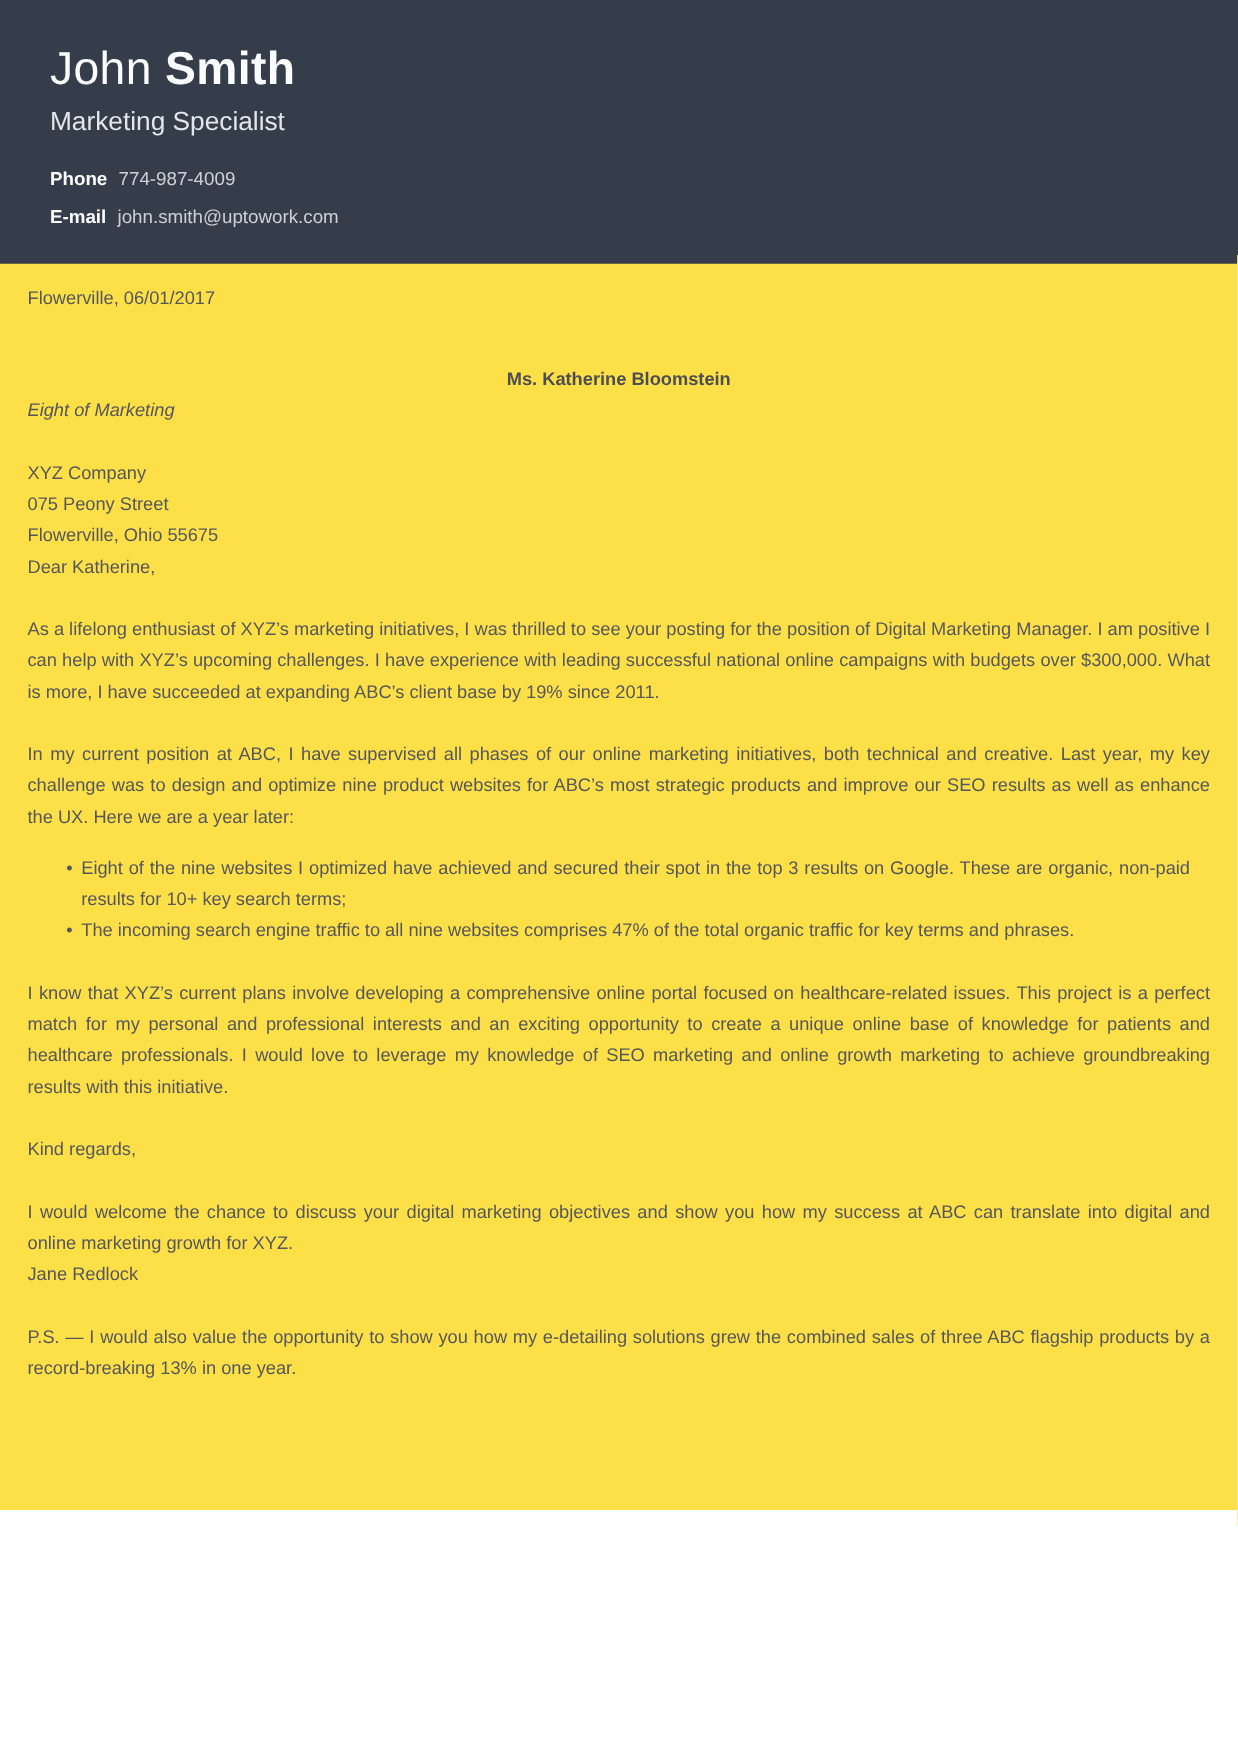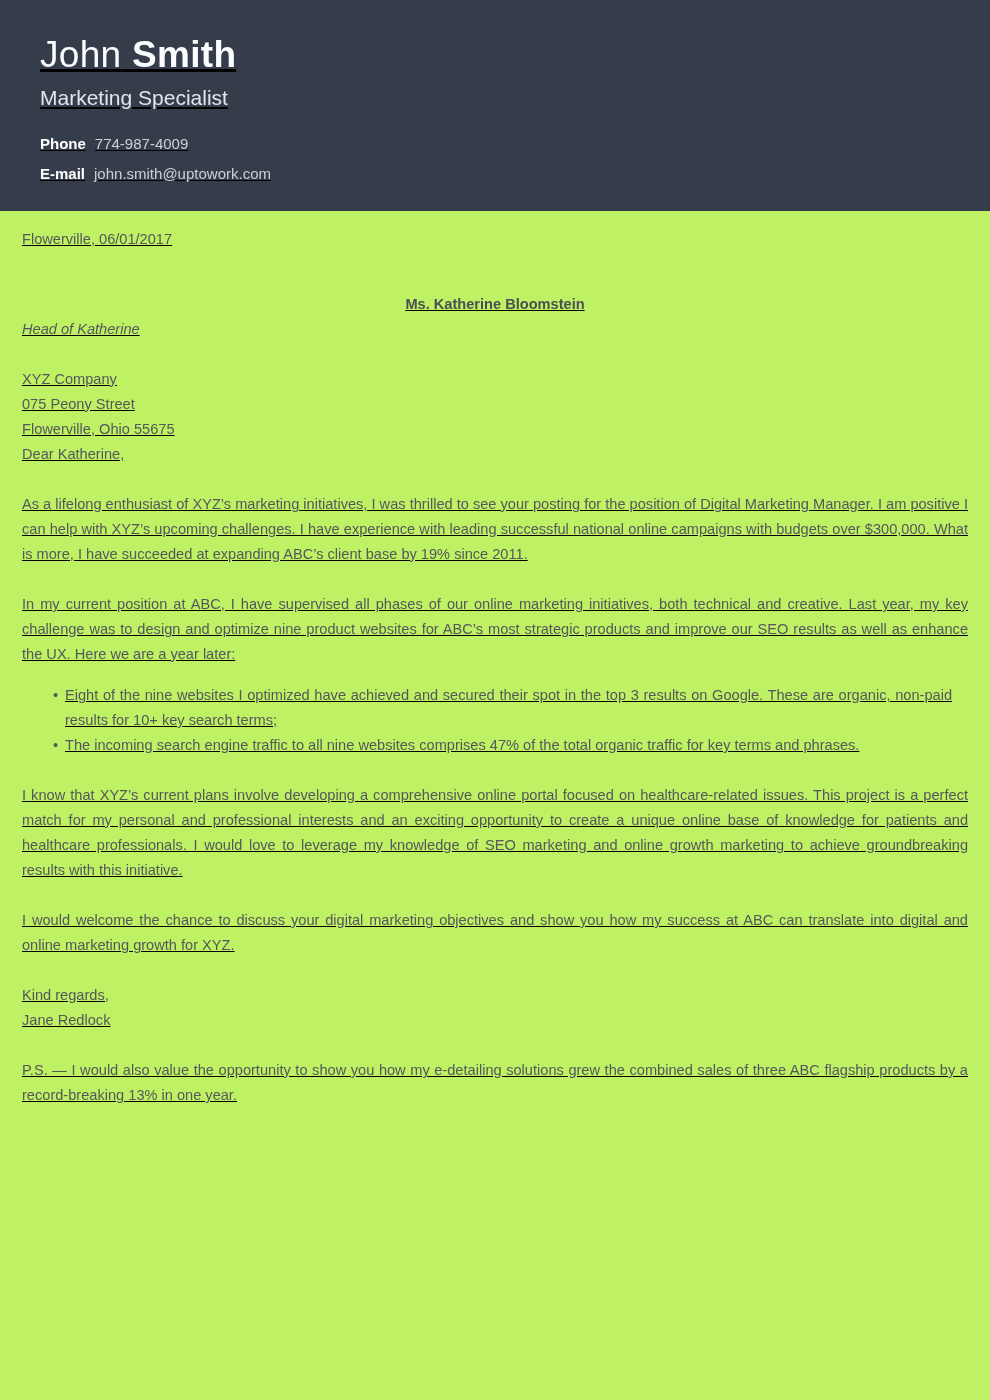--- a/index.html
+++ b/index.html
@@ -3,24 +3,23 @@
 <meta charset="utf-8">
 <style>
   * { box-sizing: border-box; }
   html, body { margin: 0; padding: 0; }
   body {
     font-family: "Liberation Sans", sans-serif;
     background: #ffffff;
   }
   .page {
     width: 990px;
-    height: 1400px;
-    background: #bef264;
+    height: 1208px;
+    background: #fde047;
     overflow: hidden;
-    text-decoration: underline;
   }
 
   
   .letter-header {
     height: 211px;
     background: #363d4a;
     color: #ffffff;
     padding: 34px 40px 0 40px;
   }
   .candidate-name {
@@ -94,41 +93,41 @@
         <span class="contact-label">E-mail</span><span class="contact-value">john.smith@uptowork.com</span>
       </div>
     </div>
   </header>
 
   <main class="letter-body">
     <p class="date-line">Flowerville, 06/01/2017</p>
 
     <div class="recipient-block">
       <p class="recipient-name">Ms. Katherine Bloomstein</p>
-      <p class="recipient-title">Head of Katherine</p>
+      <p class="recipient-title">Eight of Marketing</p>
     </div>
 
     <div class="address-block">
       <p>XYZ Company</p>
       <p>075 Peony Street</p>
       <p>Flowerville, Ohio 55675</p>
     </div>
 
     <p class="salutation">Dear Katherine,</p>
 
     <p class="para">As a lifelong enthusiast of XYZ’s marketing initiatives, I was thrilled to see your posting for the position of Digital Marketing Manager. I am positive I can help with XYZ’s upcoming challenges. I have experience with leading successful national online campaigns with budgets over $300,000. What is more, I have succeeded at expanding ABC’s client base by 19% since 2011.</p>
     <p class="para">In my current position at ABC, I have supervised all phases of our online marketing initiatives, both technical and creative. Last year, my key challenge was to design and optimize nine product websites for ABC’s most strategic products and improve our SEO results as well as enhance the UX. Here we are a year later:</p>
 
     <ul class="bullet-list">
       <li>Eight of the nine websites I optimized have achieved and secured their spot in the top 3 results on Google. These are organic, non-paid results for 10+ key search terms;</li>
       <li>The incoming search engine traffic to all nine websites comprises 47% of the total organic traffic for key terms and phrases.</li>
     </ul>
 
     <p class="para">I know that XYZ’s current plans involve developing a comprehensive online portal focused on healthcare-related issues. This project is a perfect match for my personal and professional interests and an exciting opportunity to create a unique online base of knowledge for patients and healthcare professionals. I would love to leverage my knowledge of SEO marketing and online growth marketing to achieve groundbreaking results with this initiative.</p>
+    <p class="para closing">Kind regards,</p>
+
     <p class="para">I would welcome the chance to discuss your digital marketing objectives and show you how my success at ABC can translate into digital and online marketing growth for XYZ.</p>
-
-    <p class="para closing">Kind regards,</p>
     <p class="signature">Jane Redlock</p>
 
     <p class="para postscript">P.S. — I would also value the opportunity to show you how my e-detailing solutions grew the combined sales of three ABC flagship products by a record-breaking 13% in one year.</p>
   </main>
 
 </div>
 
 </body></html>

